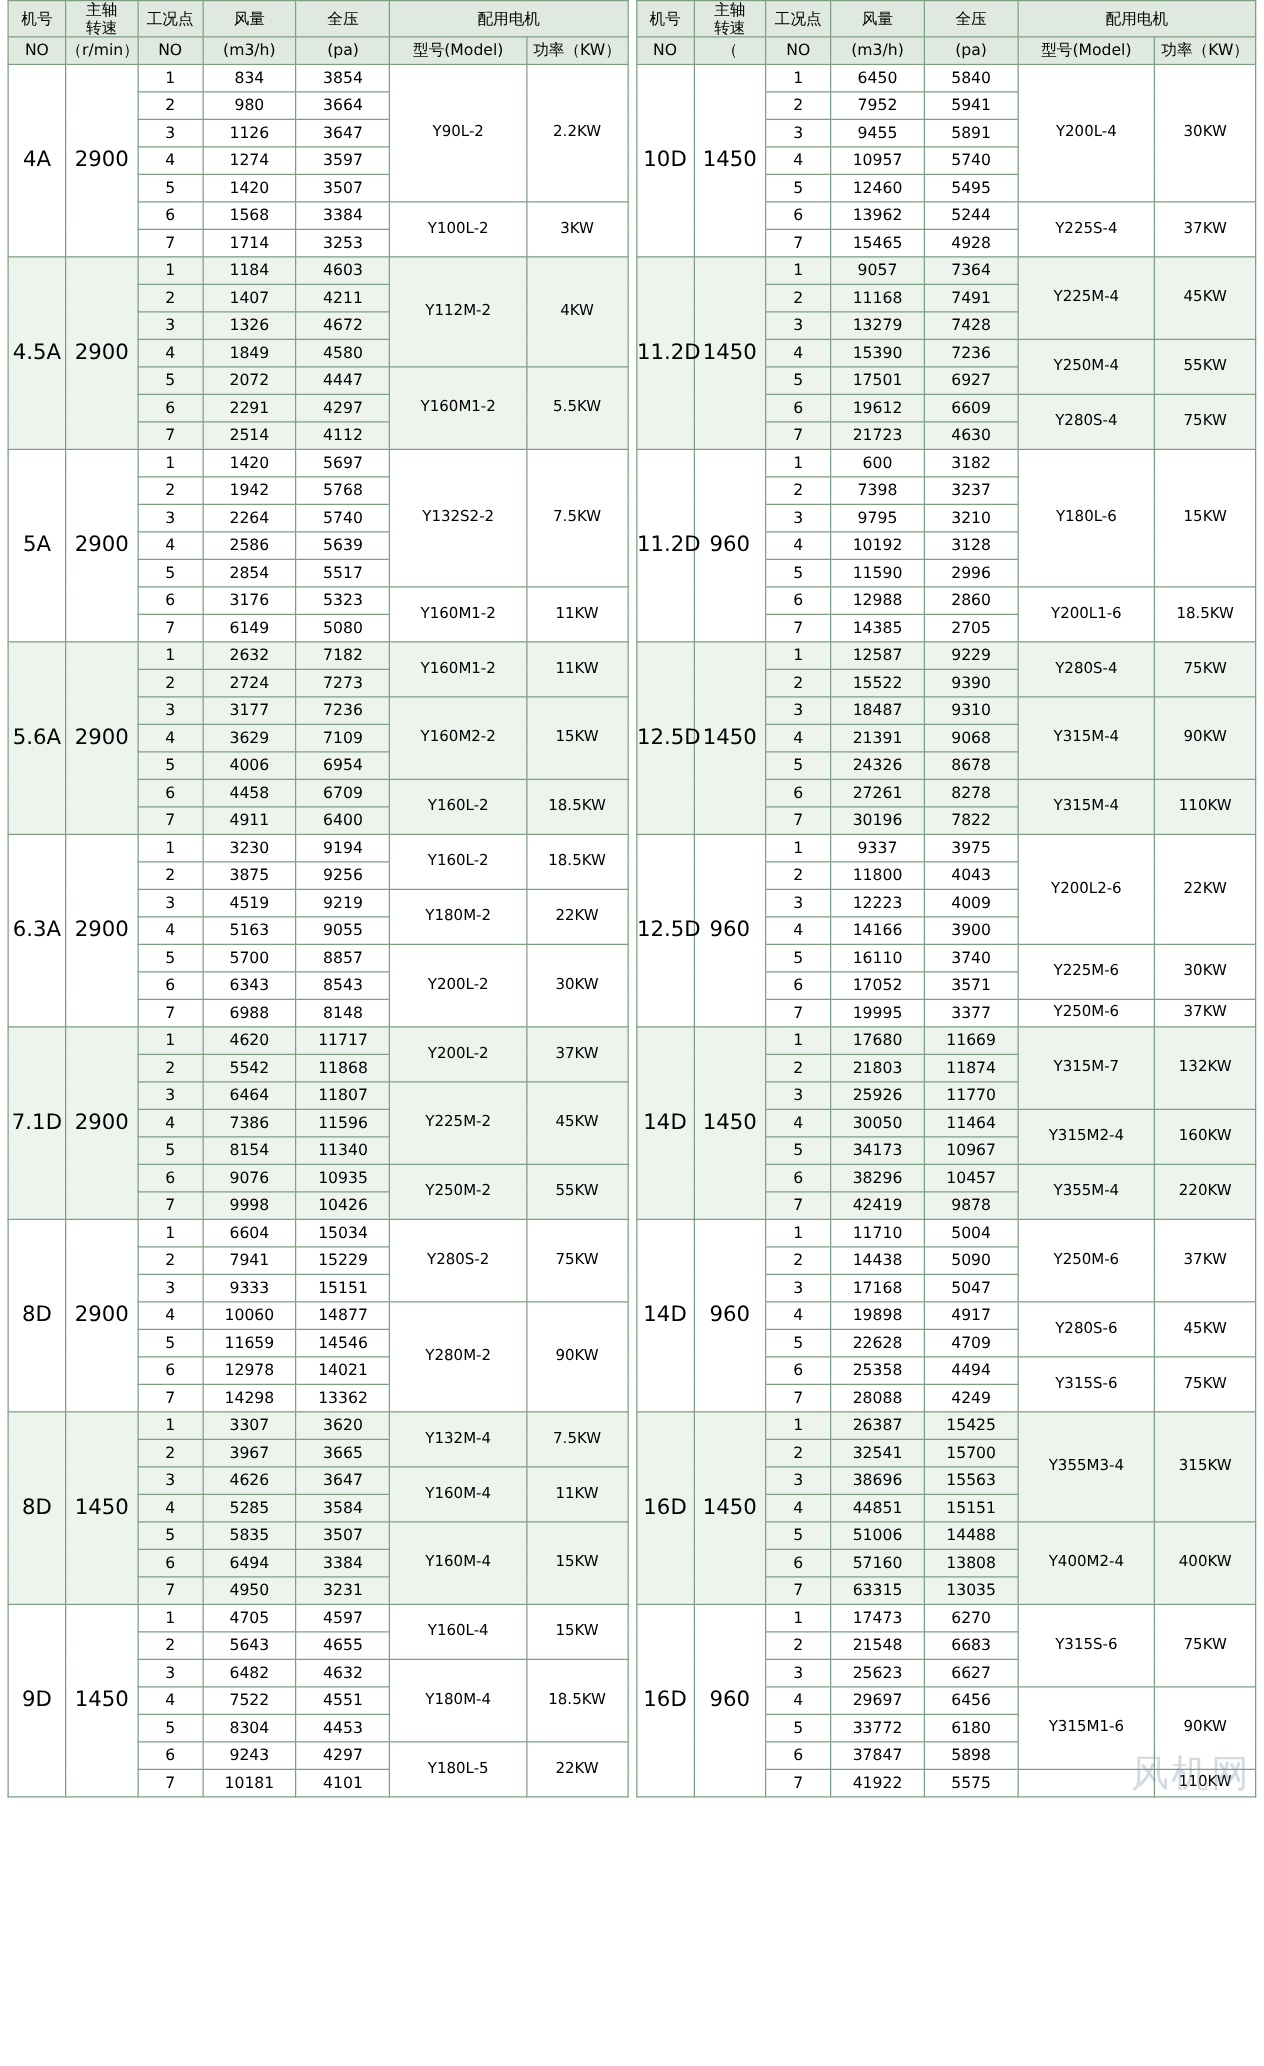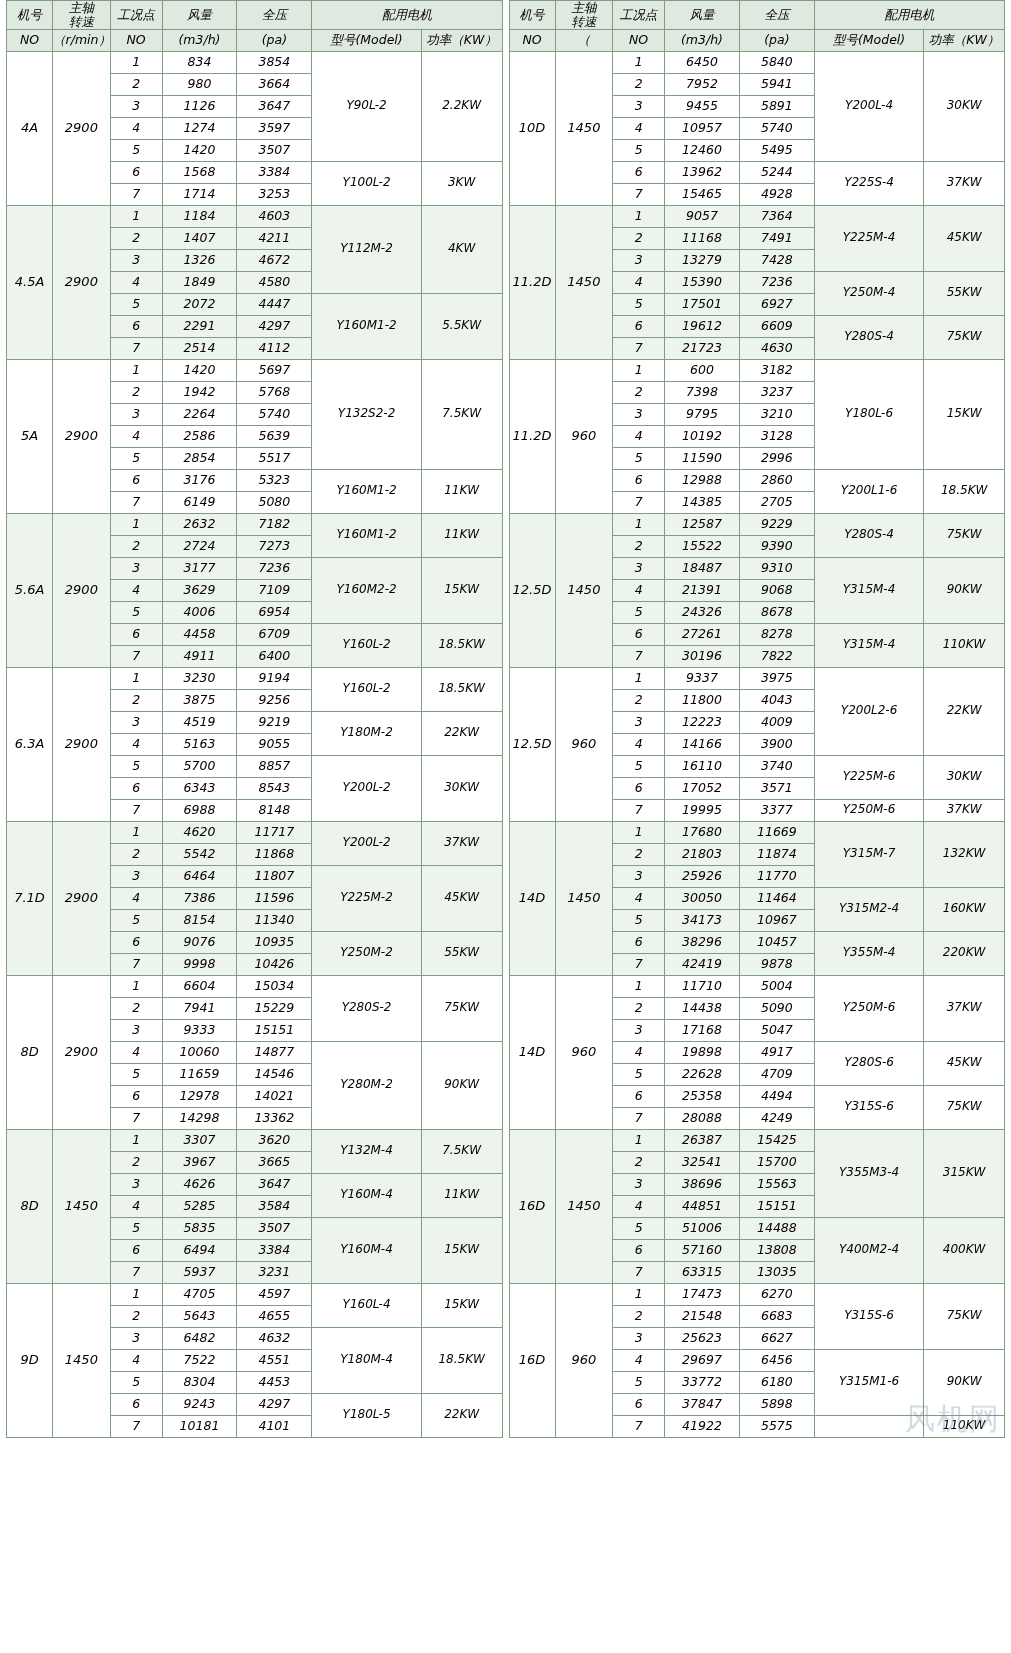--- a/index.html
+++ b/index.html
@@ -58,21 +58,20 @@
     background: #0b63b0;
   }
 
   
   .tables {
     display: flex;
     gap: 6px;
     padding: 0 6px 6px 6px;
     box-sizing: border-box;
     width: 1011px;
-    font-style: italic;
   }
   .tbl-wrap { flex: 1 1 0; min-width: 0; }
 
   table.spec {
     border-collapse: collapse;
     width: 100%;
     table-layout: fixed;
     font-size: 12px;
     font-family: "DejaVu Sans", sans-serif;
   }
@@ -91,21 +90,21 @@
     font-size: 12.5px;
   }
   .hdr-main td { height: 38px; }
   .hdr-unit td { height: 22px; font-size: 11.5px; }
 
   .tint { background: #edf3ed !important; }
 
   .cn { font-family: "DejaVu Sans", sans-serif; }
   .model { font-size: 12px; letter-spacing: 0px; }
   .numcell { font-size: 12.5px; }
-  .grp { font-size: 13px; }
+  .grp { font-size: 17px; }
 
   
   .c-no    { width: 8.0%; }
   .c-rpm   { width: 10.0%; }
   .c-pt    { width: 9.0%; }
   .c-flow  { width: 13.0%; }
   .c-press { width: 13.0%; }
   .c-model { width: 19.0%; }
   .c-power { width: 14.0%; }
 
@@ -484,21 +483,21 @@
               <td class="model tint" rowspan="3">Y160M-4</td>
               <td class="model tint" rowspan="3">15KW</td>
             </tr>
             <tr>
               <td class="numcell tint">6</td>
               <td class="numcell tint">6494</td>
               <td class="numcell tint">3384</td>
             </tr>
             <tr>
               <td class="numcell tint">7</td>
-              <td class="numcell tint">5937</td>
+              <td class="numcell tint">4950</td>
               <td class="numcell tint">3231</td>
             </tr>
             <tr>
               <td class="grp" rowspan="7">9D</td>
               <td class="grp" rowspan="7">1450</td>
               <td class="numcell">1</td>
               <td class="numcell">4705</td>
               <td class="numcell">4597</td>
               <td class="model" rowspan="2">Y160L-4</td>
               <td class="model" rowspan="2">15KW</td>

